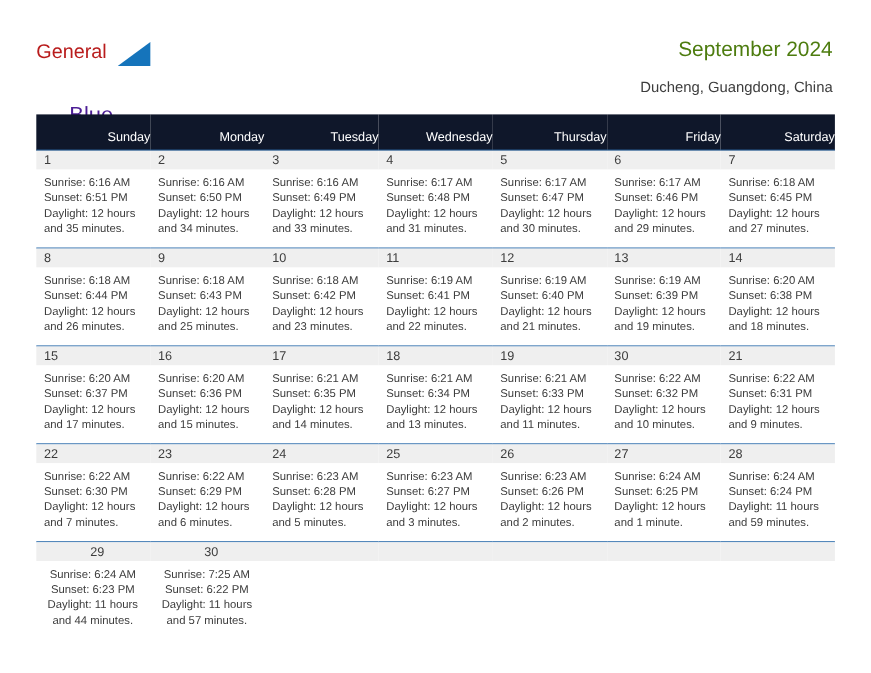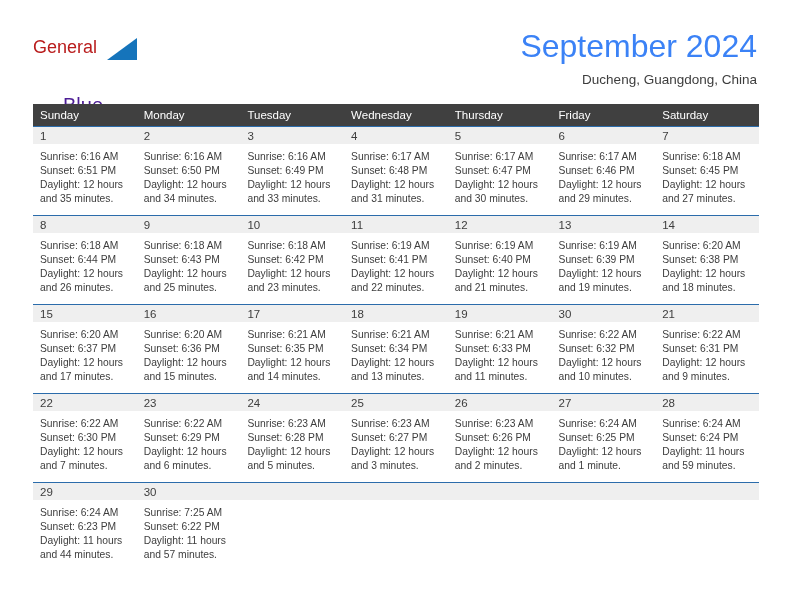--- a/index.html
+++ b/index.html
@@ -58,22 +58,22 @@
     line-height: 26px;
     margin-top: 36px;
   }
   .title-block {
     position: absolute;
     right: 35px;
     top: 30px;
     text-align: right;
   }
   .cal-title {
-    font-size: 32px;
-    color: #3b82f6;
+    font-size: 19px;
+    color: #4d7c0f;
     line-height: 32px;
     font-weight: normal;
     margin: 0;
     white-space: nowrap;
   }
   .cal-subtitle {
     font-size: 13.5px;
     color: #3d3d3d;
     line-height: 20px;
     margin: 8px 0 0 0;
@@ -83,38 +83,39 @@
   
   .calendar {
     position: absolute;
     left: 33px;
     top: 104px;
     width: 726px;
     border-collapse: collapse;
     table-layout: fixed;
   }
   .calendar th {
-    background: #404040;
+    background: #0f172a;
     color: #ffffff;
     font-size: 11.5px;
     font-weight: normal;
-    text-align: left;
-    padding: 5px 0 5px 7px;
+    text-align: right;
+    padding: 15px 0 5px 7px;
     height: 21px;
     border: none;
   }
   .weekrow td {
     vertical-align: top;
     padding: 0;
     border: none;
     border-top: 1.3px solid #2b6cab;
     height: 89px;
   }
   .weekrow.lastrow td {
     height: 89px;
+    text-align: center;
   }
   .daycell {
     position: relative;
     height: 100%;
     width: 100%;
   }
   .daynum-band {
     background: #efefef;
     height: 17px;
     padding: 2px 0 0 7px;

